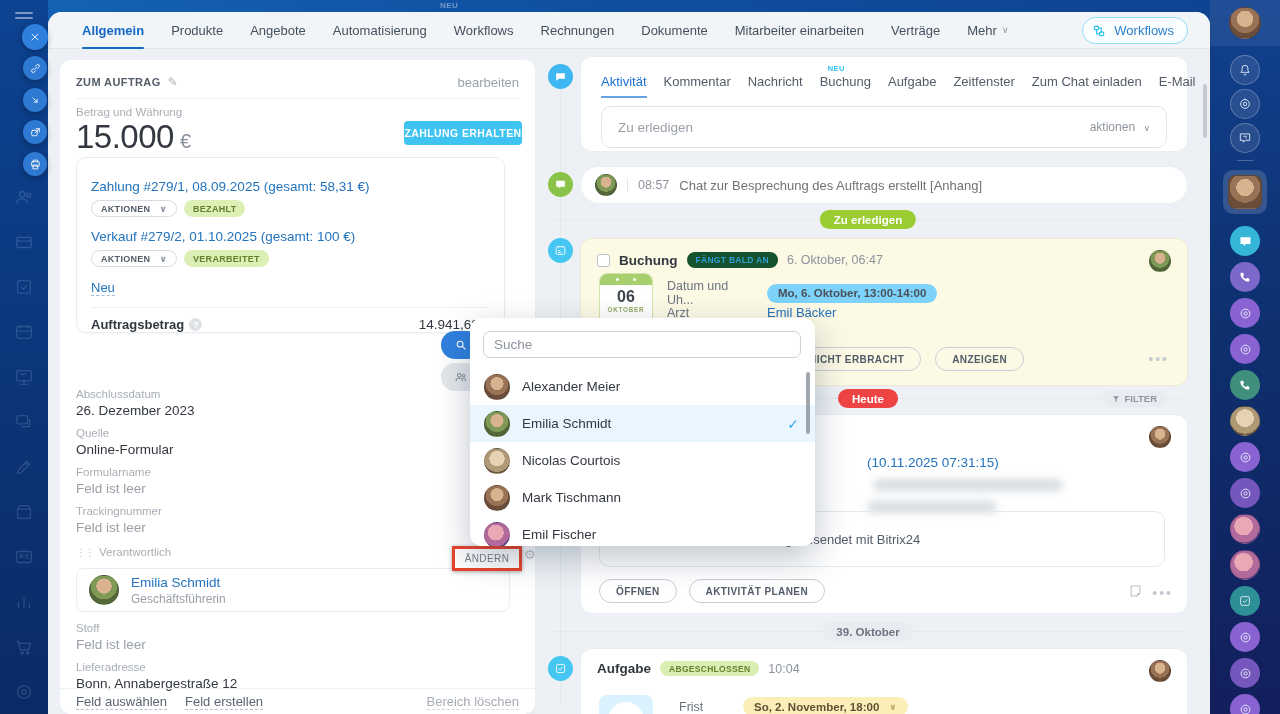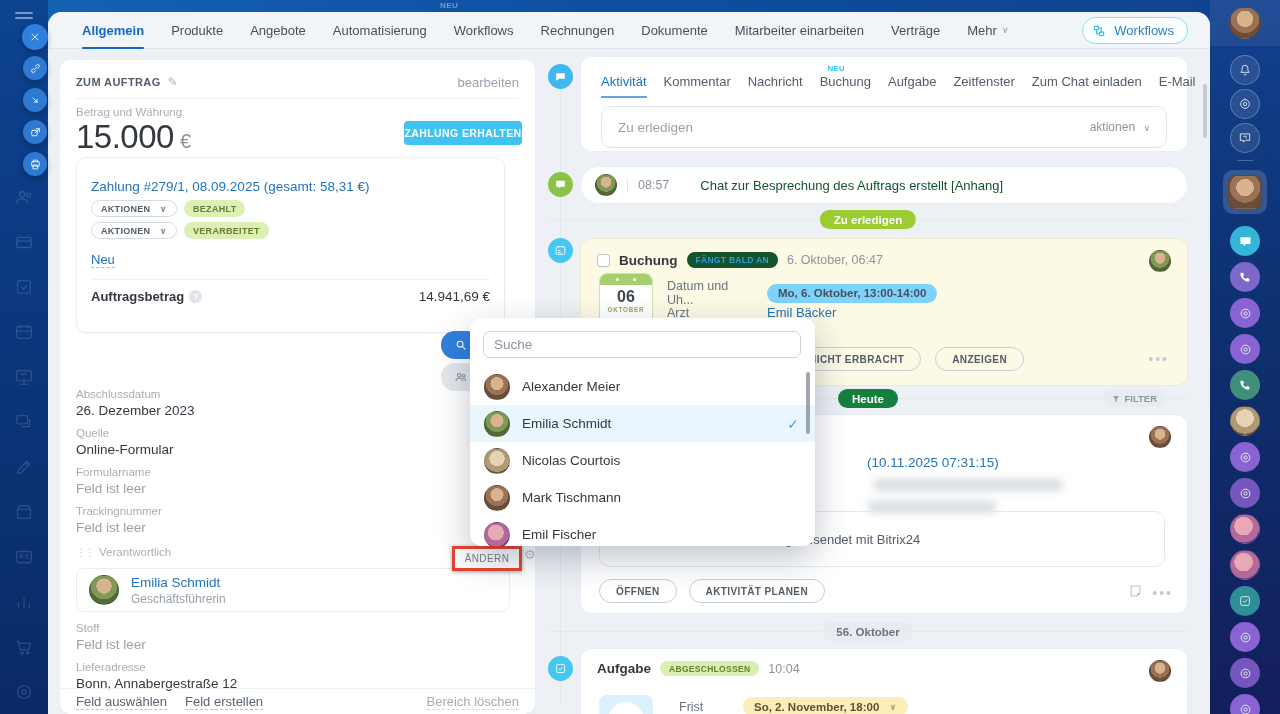--- a/index.html
+++ b/index.html
@@ -113,26 +113,26 @@
   .tl-tab.active { color:#1a6fd0; }
   .tl-tab.active:after { content:""; position:absolute; left:0; right:0; bottom:0; height:2px; background:#6aa4e0; }
   .neu-badge { position:absolute; top:-10px; left:8px; font-size:7.5px; font-weight:bold; color:#27bfef; letter-spacing:.5px; }
   .composer { margin:8px 20px 0 20px; height:42px; border:1px solid #dfe5eb; border-radius:10px; display:flex; align-items:center; padding:0 16px; }
   .composer input { border:none; outline:none; flex:1; font-size:13.5px; font-family:inherit; color:#333; background:transparent; }
   .composer input::placeholder { color:#9aa1aa; }
   .aktionen { font-size:12px; color:#8e959e; cursor:pointer; white-space:nowrap; }
   .chat-row { height:38px; border-radius:19px; display:flex; align-items:center; padding:0 14px; gap:10px; }
   .sep { width:1px; height:14px; background:#e2e7ec; }
   .time-gray { font-size:12.5px; color:#8d949e; }
-  .chat-text { font-size:13px; color:#14532d;margin-left:21px; }
+  .chat-text { font-size:13px; color:#737373; }
   .tl-divider { position:absolute; left:500px; width:640px; border-top:1px solid #e4e9ee; z-index:1; }
   .div-pill { position:absolute; transform:translateX(-50%); left:50%; top:-10px; height:19px; padding:0 14px;
     border-radius:10px; display:flex; align-items:center; font-size:11.5px; font-weight:bold; }
   .div-pill.green { background:#9bcd33; color:#fff; }
-  .div-pill.cyan { background:#15803d; color:#fff; }
+  .div-pill.cyan { background:#ef4444; color:#fff; }
   .div-pill.gray { background:#e8ecf0; color:#6a7380; }
   .filter-pill { position:absolute; right:22px; top:-9px; height:17px; padding:0 9px; background:#e8ecf0; border-radius:9px;
     display:flex; align-items:center; gap:4px; font-size:9.5px; font-weight:bold; color:#8d97a3; cursor:pointer; }
   .yellow { background:#fcf9e4; border-color:#f1ecd0; }
   .bk-head { display:flex; align-items:center; gap:9px; padding:13px 16px 0 16px; }
   .checkbox { width:13px; height:13px; border:1px solid #b9c1ca; border-radius:3px; background:#fff; cursor:pointer; }
   .bk-type { font-size:13.5px; font-weight:bold; color:#333840; }
   .soon-pill { height:16px; padding:0 9px; background:#14532d; border-radius:9px; font-size:8.5px; font-weight:bold;
     color:#2e9fd6; letter-spacing:.3px; display:flex; align-items:center; }
   .done-pill { height:15px; padding:0 9px; background:#d9efb2; border-radius:9px; font-size:8.5px; font-weight:bold;
@@ -292,20 +292,21 @@
 
     <div class="pay-card">
       <a class="blue-link" style="margin-top:9px;">Zahlung #279/1, 08.09.2025 (gesamt: 58,31 €)</a>
       <div style="margin-top:5px; display:flex; gap:7px; align-items:center;">
         <span class="pill-btn">
             <span>AKTIONEN</span>
             <span class="chev">∨</span>
           </span>
         <span class="pill-status">BEZAHLT</span>
       </div>
+      <a class="blue-link" style="margin-top:12px;">Verkauf #279/2, 01.10.2025 (gesamt: 100 €)</a>
       <div style="margin-top:5px; display:flex; gap:7px; align-items:center;">
         <span class="pill-btn">
             <span>AKTIONEN</span>
             <span class="chev">∨</span>
           </span>
         <span class="pill-status">VERARBEITET</span>
       </div>
       <div style="margin-top:11px;"><span class="dashed-link">Neu</span></div>
       <div style="border-top:1px solid #eef1f4; margin-top:11px;"></div>
       <div class="sum-row">
@@ -483,21 +484,21 @@
       <button class="outline-btn">AKTIVITÄT PLANEN</button>
     </div>
     <svg class="abs doc-icon" style="right:44px;top:168px;" width="15" height="16" viewBox="0 0 24 24" fill="none" stroke="#b6bdc6" stroke-width="1.6">
         <path d="M5 4h14v12l-4 4H5V4z"></path>
         <path d="M15 20v-4h4"></path>
       </svg>
     <span class="more-dots abs" style="right:14px;top:170px;">•••</span>
   </div>
 
   <div class="tl-divider" style="top:619px;">
-    <span class="div-pill gray">56. Oktober</span>
+    <span class="div-pill gray">39. Oktober</span>
   </div>
 
   <div class="tl-icon" style="top:644px;background:#45c7f1;">
     <svg width="13" height="13" viewBox="0 0 24 24">
         <rect x="4.5" y="4.5" width="15" height="15" rx="3"></rect>
         <path d="M8.5 12l2.5 2.5L15.5 9.5"></path>
       </svg>
   </div>
   <div class="tl-card" style="top:636px;height:120px;">
     <div class="bk-head" style="padding-top:12px;">

